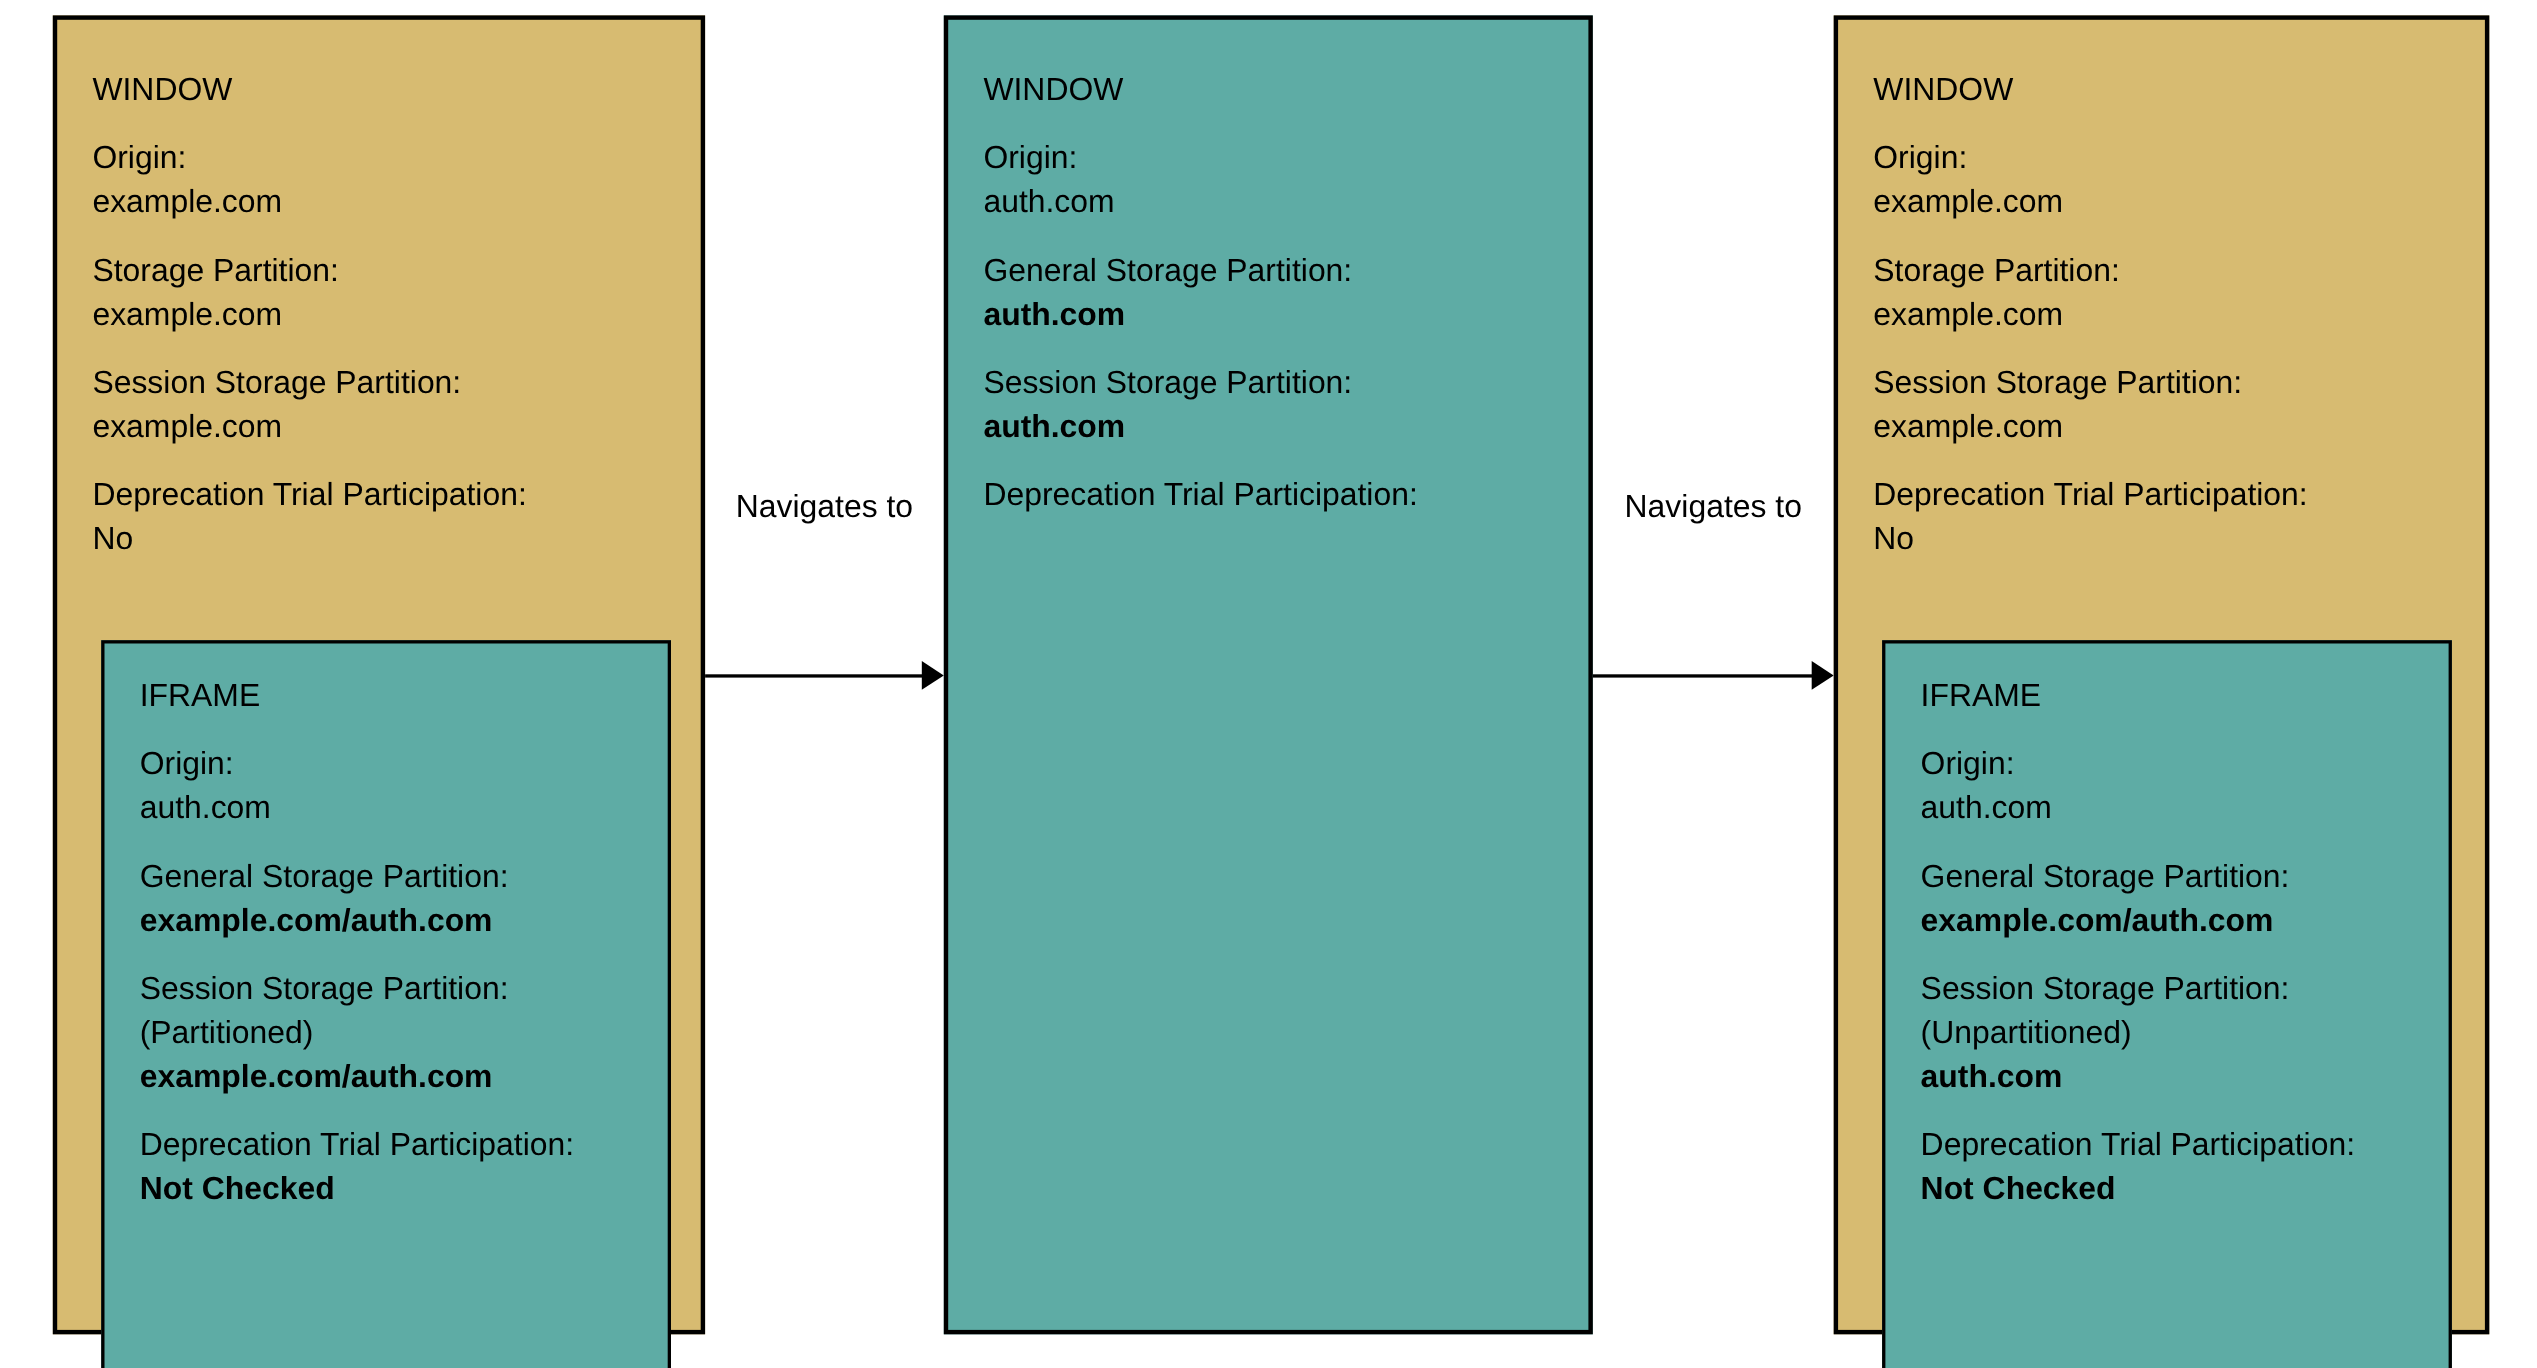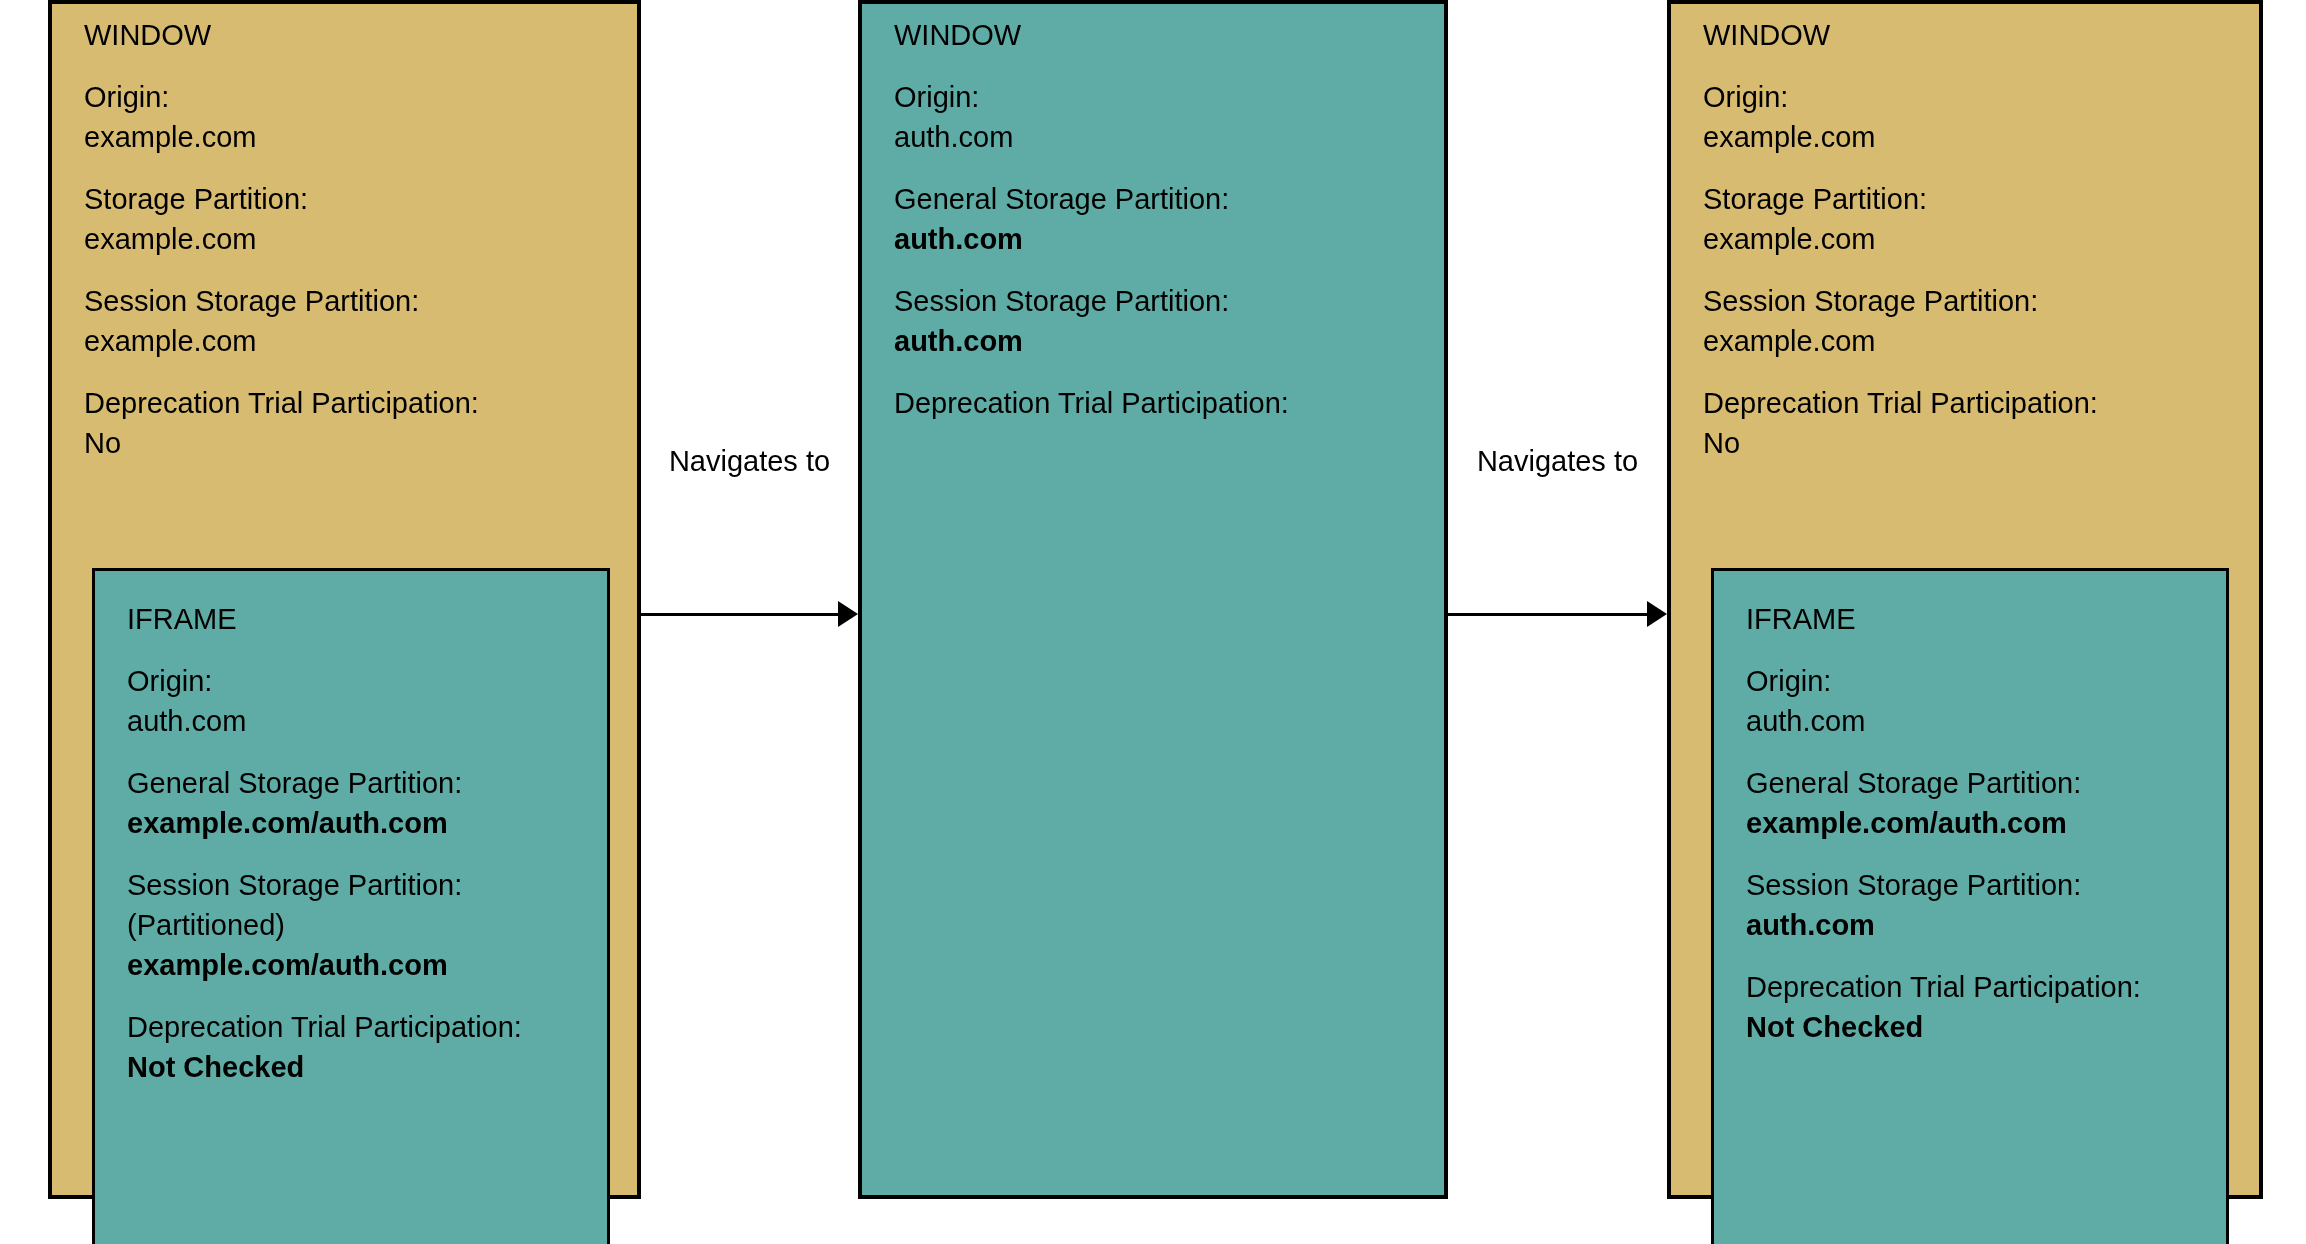--- a/index.html
+++ b/index.html
@@ -9,25 +9,25 @@
   }
   html,body{margin:0;padding:0;background:#ffffff;}
   body{
     position:relative;
     width:2306px;height:1244px;
     font-family:"Liberation Sans","DejaVu Sans",sans-serif;
     font-size:29px;line-height:40px;color:#000;
     overflow:hidden;
   }
   .window-box{
-    position:absolute;top:0;height:1199px;
+    position:absolute;top:14px;height:1199px;
     background:var(--window-fill);
     border:4px solid var(--border);
     box-sizing:border-box;
-    padding:11px 32px;
+    padding:44px 32px;
   }
   .window-box.teal{background:var(--iframe-fill);}
   #box-0{left:48px;width:593px;}
   #box-1{left:858px;width:590px;}
   #box-2{left:1667px;width:596px;}
   .box-title{margin:0;}
   .field{margin-top:22px;}
   .line{white-space:nowrap;}
   .bold{font-weight:bold;}
   .iframe-box{
@@ -155,20 +155,21 @@
     <div class="field">
       <div class="line">Origin:</div>
       <div class="line">auth.com</div>
     </div>
     <div class="field">
       <div class="line">General Storage Partition:</div>
       <div class="line bold">example.com/auth.com</div>
     </div>
     <div class="field">
       <div class="line">Session Storage Partition:</div>
+      <div class="line">(Unpartitioned)</div>
       <div class="line bold">auth.com</div>
     </div>
     <div class="field">
       <div class="line">Deprecation Trial Participation:</div>
       <div class="line bold">Not Checked</div>
     </div>
   </div>
 </div>
 
 </body></html>

